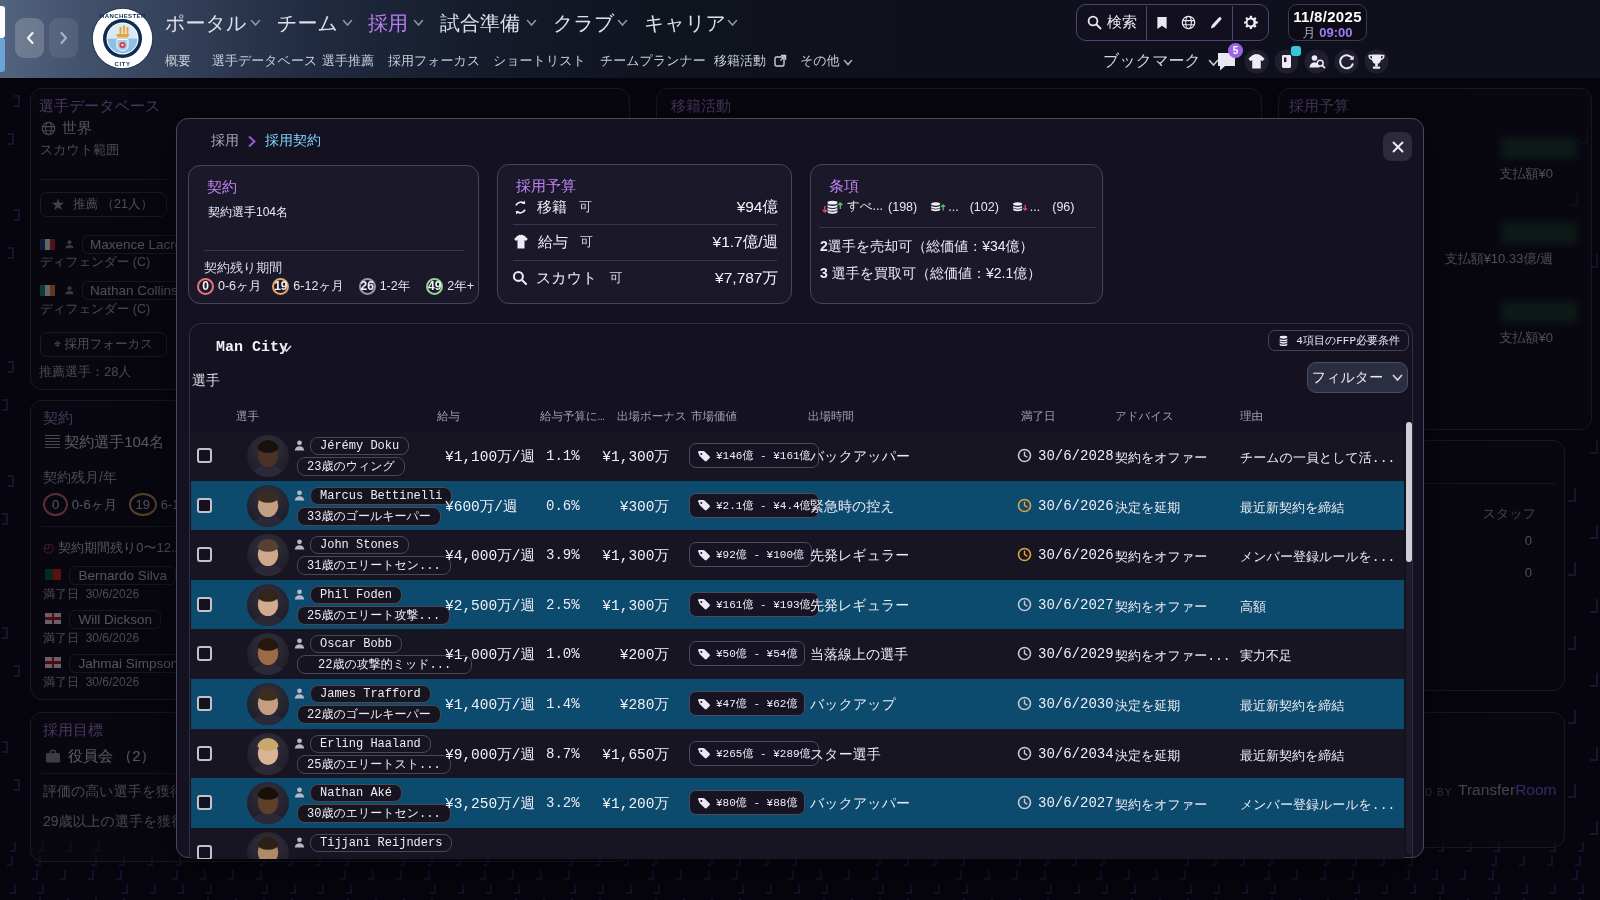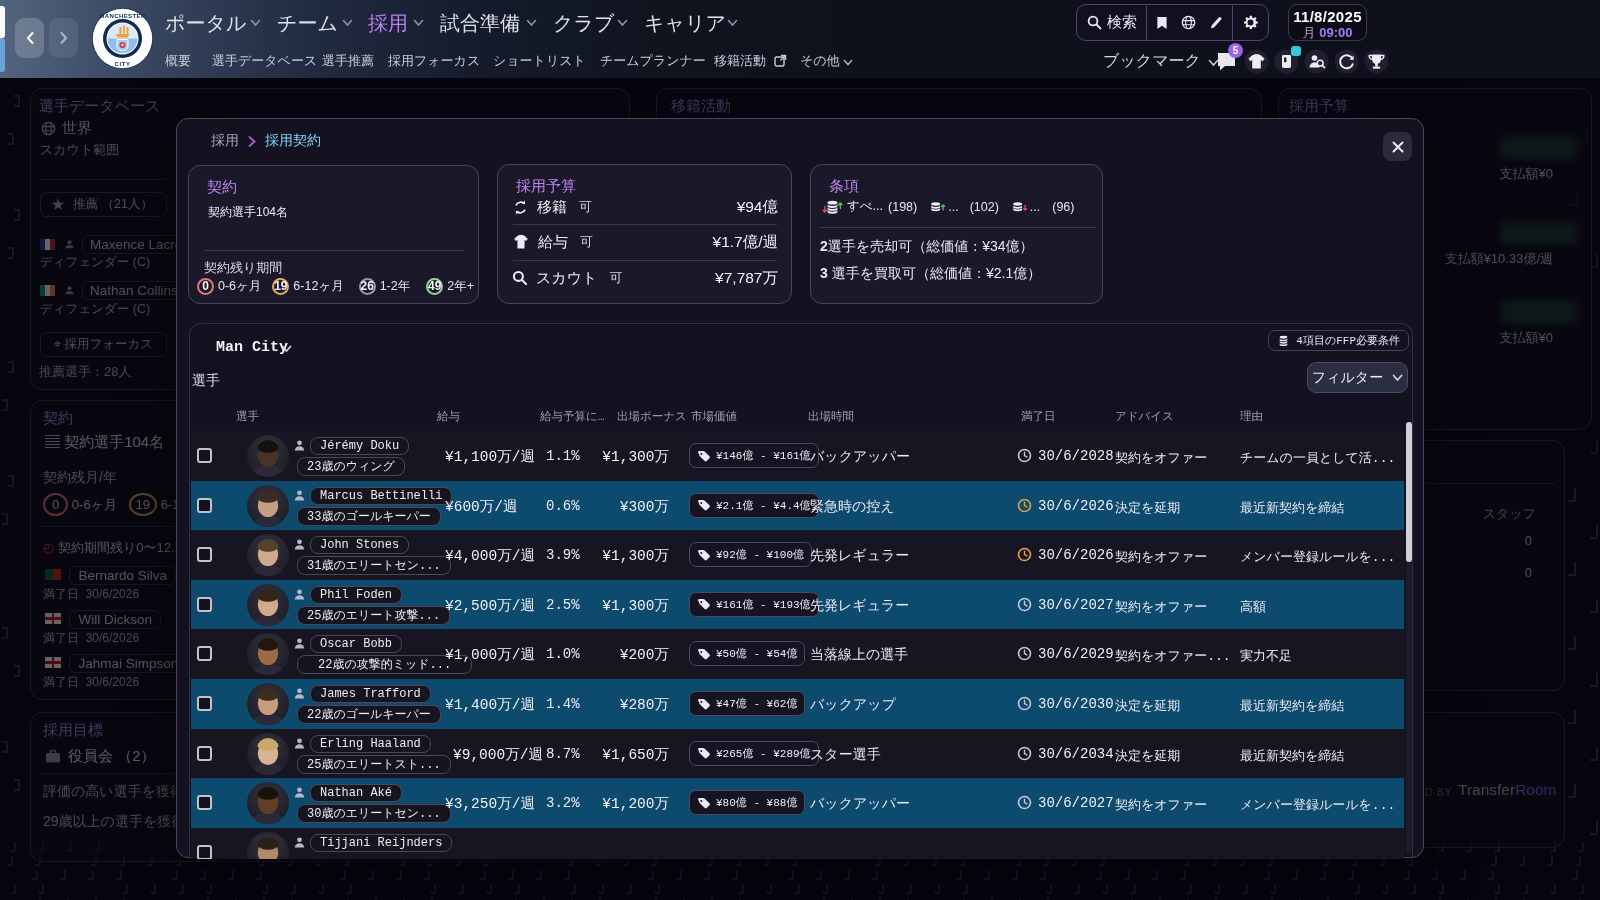--- a/index.html
+++ b/index.html
@@ -709,21 +709,21 @@
               <ellipse cx="21" cy="20.5" rx="10.2" ry="11.5" fill="#d9b394"></ellipse>
               <ellipse cx="21" cy="12.5" rx="10.4" ry="5.2" fill="#c9a96b"></ellipse>
               <path d="M10.6 14 a10.4 9 0 0 1 20.8 0 l-1.6-1.2 h-17.6 z" fill="#c9a96b"></path>
             </svg></div>
   <div class="abs" style="left:102px;top:8px;"><svg width="13" height="13" viewBox="0 0 13 13">
               <circle cx="6.5" cy="3.8" r="2.4" fill="#b9b7c6"></circle>
               <path d="M1.8 11.5 a4.7 4.3 0 0 1 9.4 0 z" fill="#b9b7c6"></path>
             </svg></div>
   <div class="pill" style="left:119px;top:6px;height:18px;padding:0 9px;font-size:12px;">Erling Haaland</div>
   <div class="pill" style="left:106px;top:26px;height:19px;padding:0 9px;font-size:12px;">25歳のエリートスト...</div>
-  <div class="wage" style="left:254px;margin-left:8px;">¥9,000万/週</div>
+  <div class="wage" style="left:254px;">¥9,000万/週</div>
   <div class="pct" style="left:355px;">8.7%</div>
   <div class="bonus" style="left:360px;">¥1,650万</div>
   <div class="mv" style="left:498px;"><svg width="14" height="12" viewBox="0 0 15 13" style="margin-right:5px;">
               <path d="M1 2.5 a1.5 1.5 0 0 1 1.5-1.5 h4.2 a2 2 0 0 1 1.4.6 l5.3 5.3 a1.5 1.5 0 0 1 0 2.1 l-3 3 a1.5 1.5 0 0 1-2.1 0 L3 6.7 a2 2 0 0 1-.6-1.4 z" fill="#ece9f2"></path>
               <circle cx="4.6" cy="4.4" r="1.1" fill="#161423"></circle>
             </svg>¥265億 - ¥289億</div>
   <div class="ptime" style="left:619px;">スター選手</div>
   <div class="abs" style="left:826px;top:17px;"><svg width="15" height="15" viewBox="0 0 15 15">
               <circle cx="7.5" cy="7.5" r="6" stroke="#c9c8d4" stroke-width="1.6" fill="none"></circle>
               <path d="M7.5 4.2 v3.3 l2.4 1.4" stroke="#c9c8d4" stroke-width="1.4" fill="none" stroke-linecap="round"></path>

